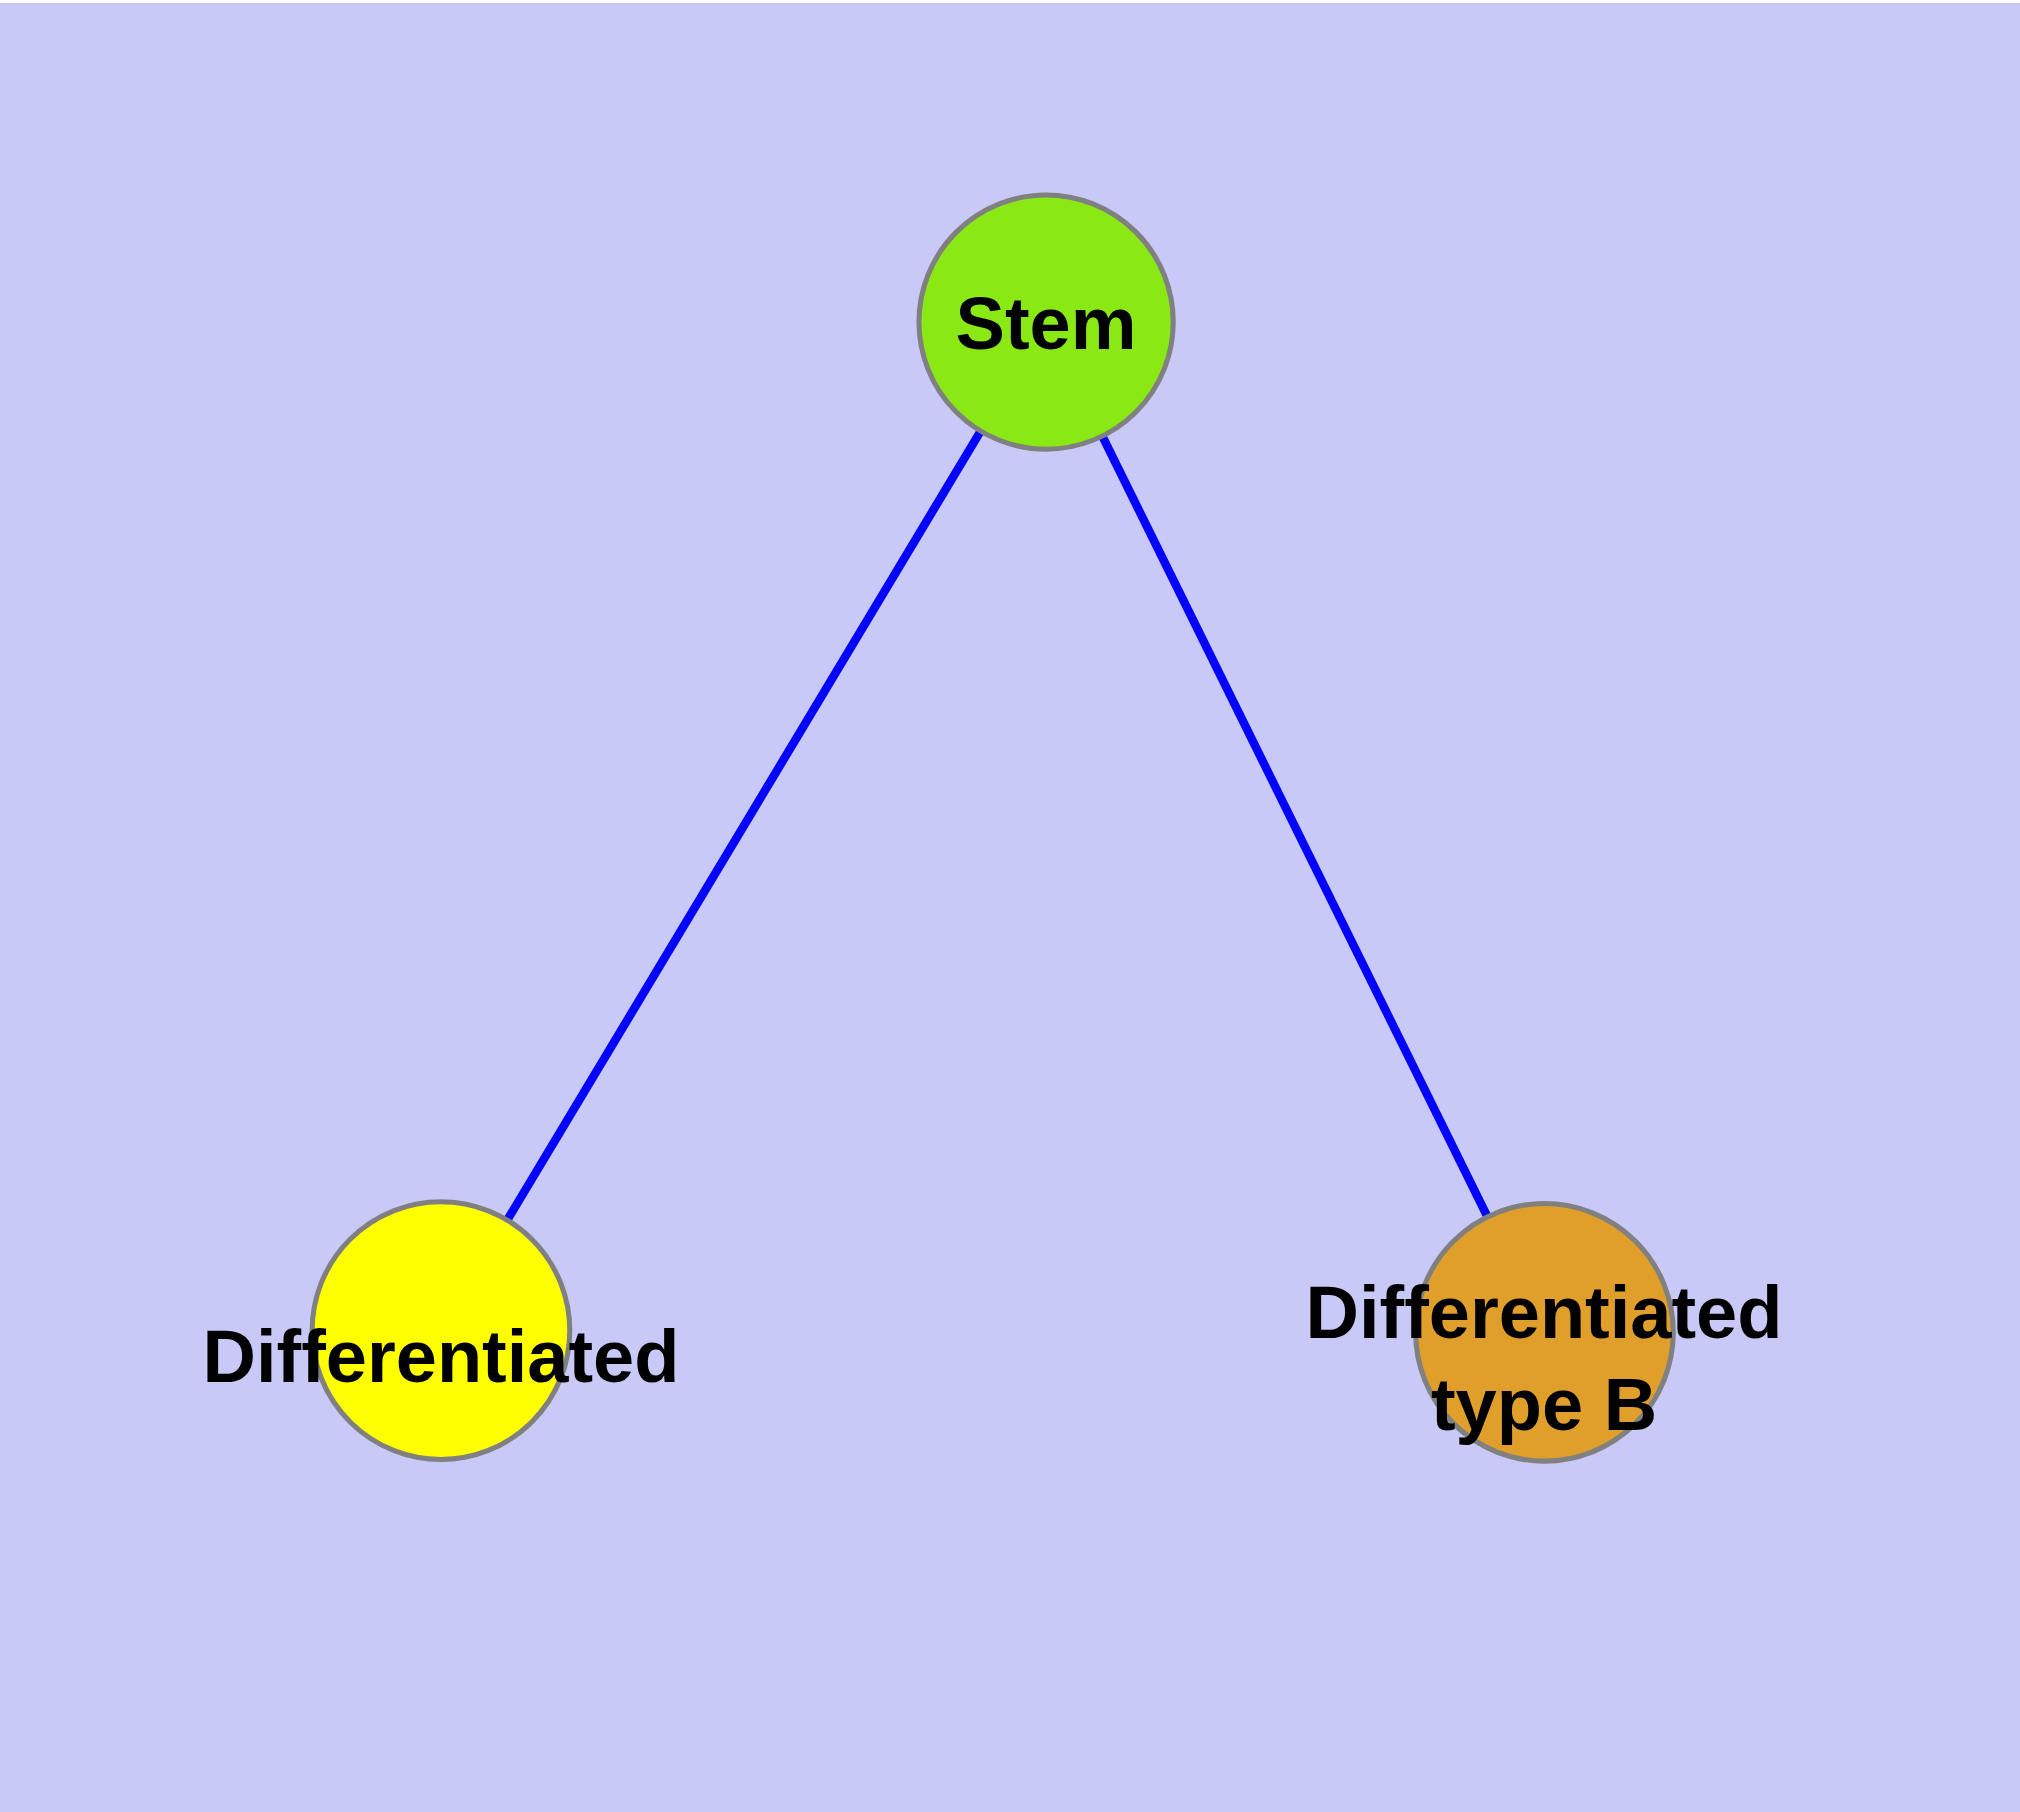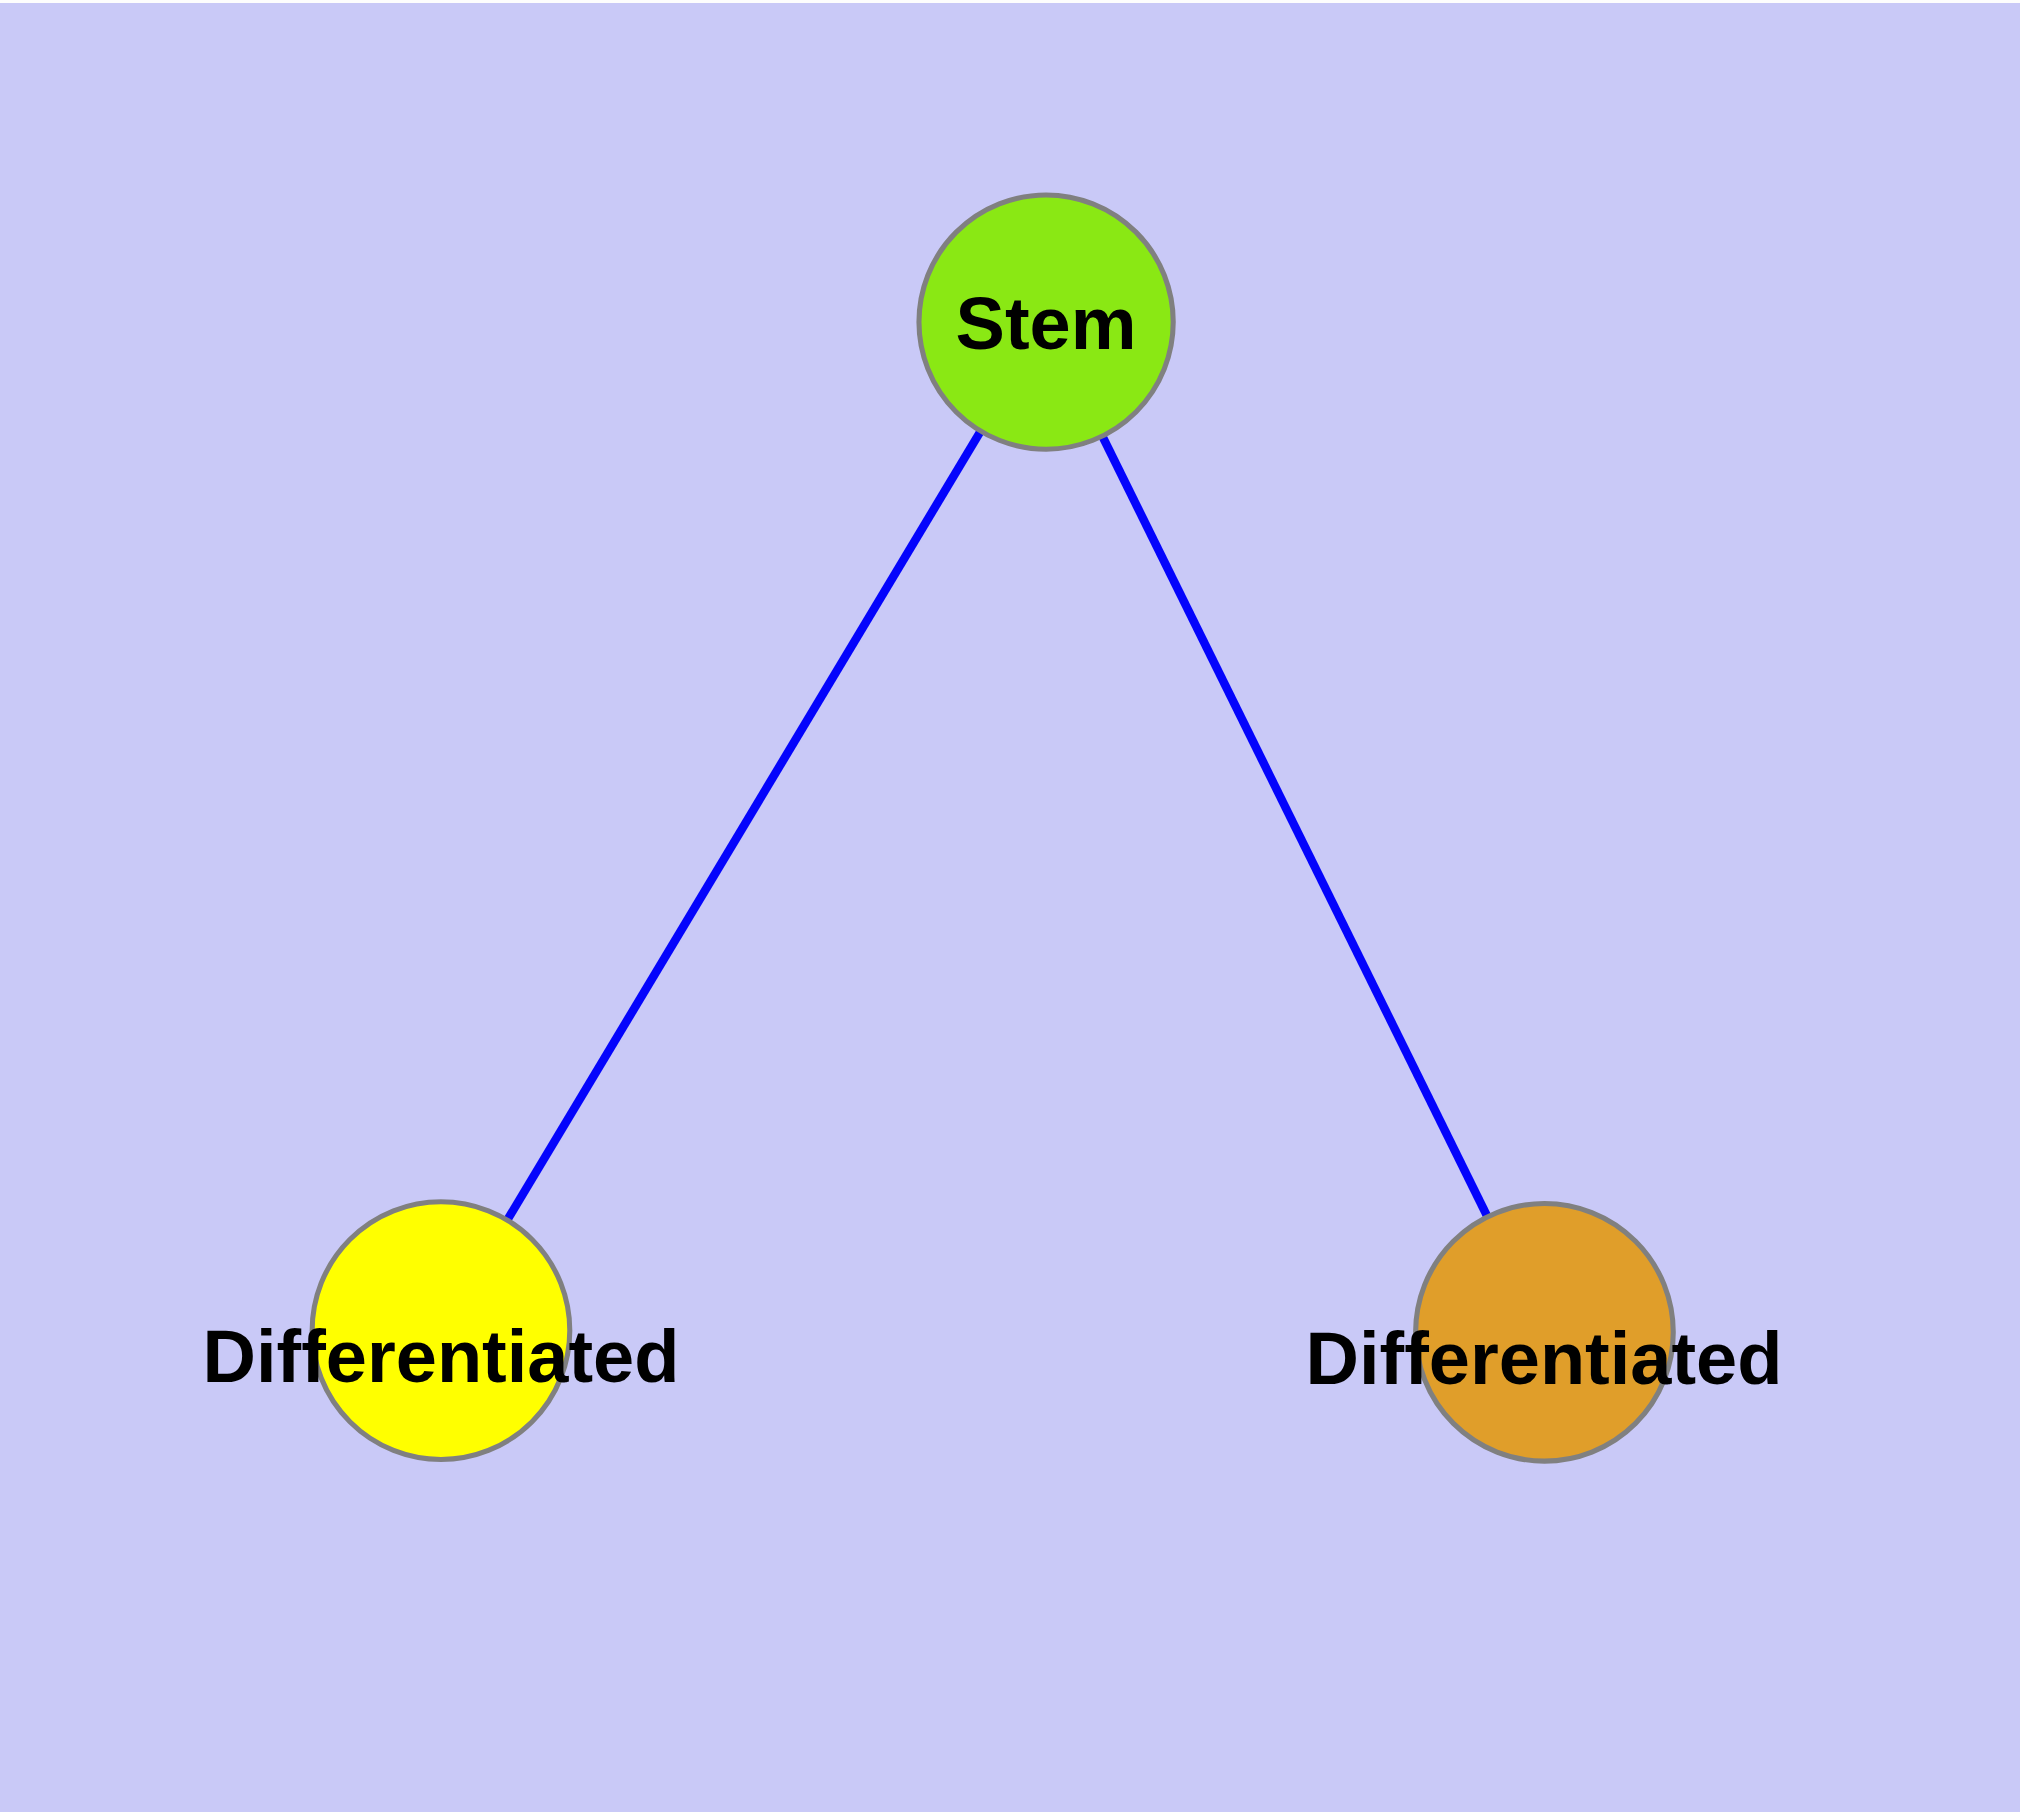--- a/index.html
+++ b/index.html
@@ -69,16 +69,17 @@
   </svg>
 
   <div class="label label-stem">Stem</div>
 
   <div class="label label-type-a">
     <div>Differentiated</div>
   </div>
 
   <div class="label label-type-b">
     <div>Differentiated</div>
+    <div>type B</div>
   </div>
 
 </div>
 
 
 </body></html>

